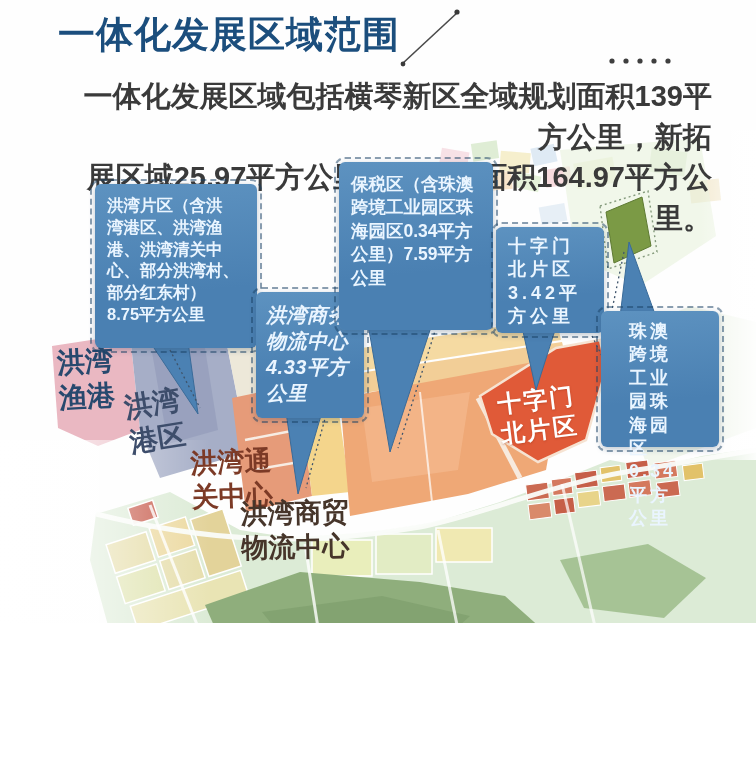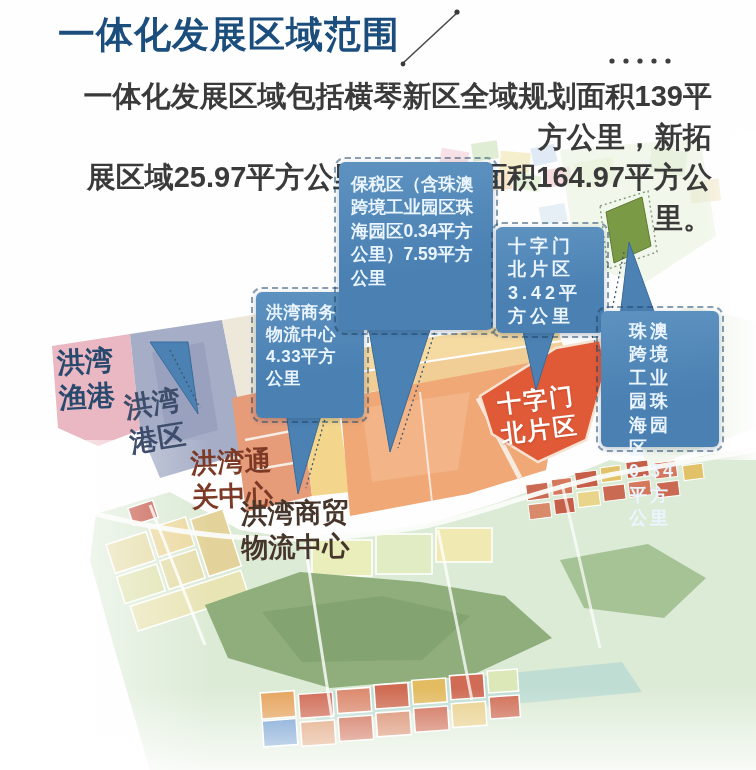--- a/index.html
+++ b/index.html
@@ -1,17 +1,17 @@
 <!DOCTYPE html>
 <html style="--title-blue: #1b4e7d; --body-text: #3a3a3a; --callout-blue: #4a80b2; --callout-blue-light: #5d92c0; --callout-text: #eaf5ff; --shizimen-red: #e05a38; --bonded-orange: #efa876; --port-slate: #a6aec7; --fishing-pink: #eab8c2; --peninsula-green: #dcebd6; --label-navy: #27496e; --label-slate: #3d4d6b; --label-rust: #7c3a26; --label-brown: #46352a;"><head>
 <meta charset="utf-8">
 <style>
   html,body{margin:0;padding:0;background:#ffffff;}
   body{font-family:"Liberation Sans","DejaVu Sans",sans-serif;}
-  .stage{position:relative;width:756px;height:770px;overflow:hidden;background:#fefefe;}
+  .stage{position:relative;width:756px;height:623px;overflow:hidden;background:#fefefe;}
   .map-svg{position:absolute;left:0;top:0;z-index:0;}
 
   .page-title{
     position:absolute;left:58px;top:10px;z-index:3;margin:0;
     font-size:37px;font-weight:700;letter-spacing:1px;
     color:var(--title-blue,#1b4e7d);
   }
   .intro{
     position:absolute;left:64px;top:76px;width:648px;z-index:3;margin:0;
     font-size:29px;line-height:1.4;font-weight:600;white-space:pre-line;
@@ -22,21 +22,21 @@
   .callout{
     position:absolute;z-index:5;box-sizing:border-box;
     background:linear-gradient(175deg,var(--callout-blue-light,#5d92c0),var(--callout-blue,#4a80b2) 65%);
     border-radius:6px;
     color:var(--callout-text,#eaf5ff);
     font-weight:700;white-space:pre-line;
     box-shadow:0 2px 6px rgba(40,70,100,.3);
     outline:2px dashed rgba(25,65,100,.5);outline-offset:3px;
   }
   .callout-1{left:95px;top:184px;width:162px;height:164px;padding:11px 12px;font-size:16.5px;line-height:1.32;}
-  .callout-2{left:256px;top:292px;width:108px;height:126px;padding:10px 10px;font-size:17px;line-height:1.3;letter-spacing:.5px;}
+  .callout-2{left:256px;top:292px;width:108px;height:126px;padding:10px 10px;font-size:20px;line-height:1.3;letter-spacing:.5px;font-style:italic;}
   .callout-3{left:339px;top:162px;width:154px;height:168px;padding:11px 12px;font-size:17.5px;line-height:1.34;}
   .callout-4{left:496px;top:227px;width:108px;height:106px;padding:8px 12px;font-size:18px;line-height:1.3;letter-spacing:4px;}
   .callout-5{left:601px;top:311px;width:118px;height:136px;padding:9px 28px;font-size:18px;line-height:1.3;letter-spacing:3px;}
 
   .map-label{position:absolute;z-index:2;font-weight:700;white-space:pre-line;line-height:1.26;}
   .lbl-fishing{left:58px;top:344px;font-size:28px;color:var(--label-navy,#27496e);transform:rotate(-3deg);}
   .lbl-port{left:127px;top:386px;font-size:28px;color:var(--label-slate,#3d4d6b);transform:rotate(-9deg);}
   .lbl-customs{left:191px;top:445px;font-size:27px;color:var(--label-rust,#7c3a26);transform:rotate(-2deg);}
   .lbl-trade{left:241px;top:496px;font-size:27px;color:var(--label-brown,#46352a);transform:rotate(-1deg);}
   .lbl-bonded{left:352px;top:452px;font-size:30px;color:var(--label-brown,#46352a);}
@@ -214,20 +214,26 @@
 渔港</div>
   <div class="map-label lbl-port">洪湾
 港区</div>
   <div class="map-label lbl-customs">洪湾通
 关中心</div>
   <div class="map-label lbl-trade">洪湾商贸
 物流中心</div>
   <div class="map-label lbl-shizimen">十字门
 北片区</div>
 
+  <div class="callout callout-1">洪湾片区（含洪
+湾港区、洪湾渔
+港、洪湾清关中
+心、部分洪湾村、
+部分红东村）
+8.75平方公里</div>
   <div class="callout callout-2">洪湾商务
 物流中心
 4.33平方
 公里</div>
   <div class="callout callout-3">保税区（含珠澳
 跨境工业园区珠
 海园区0.34平方
 公里）7.59平方
 公里</div>
   <div class="callout callout-4">十字门

